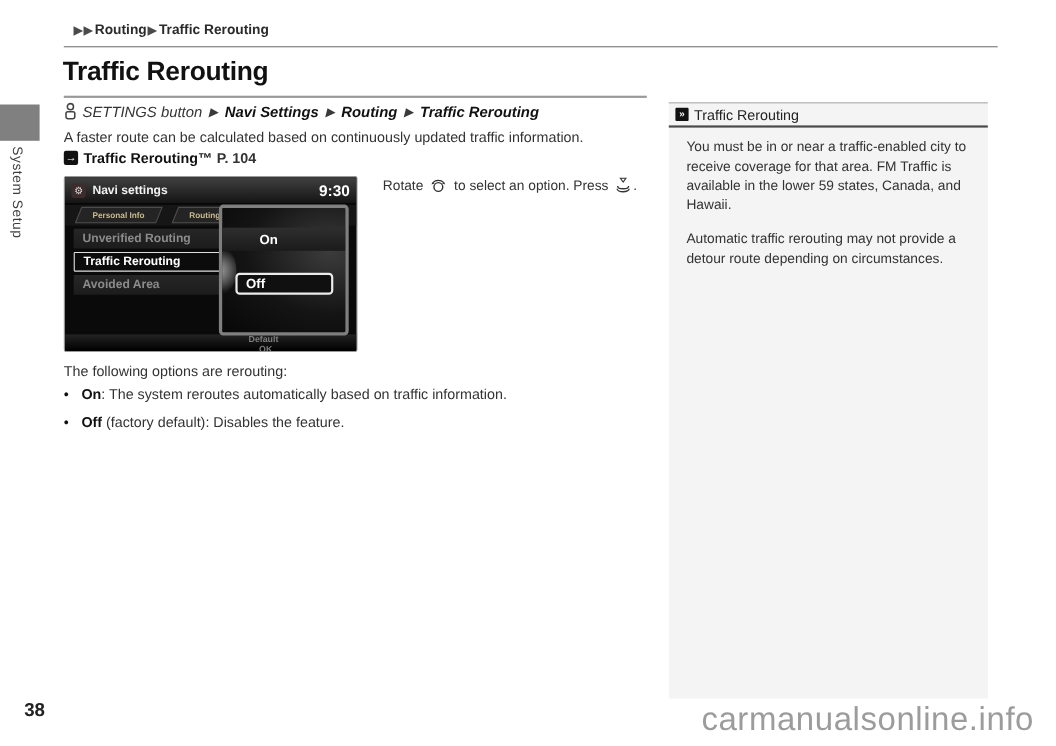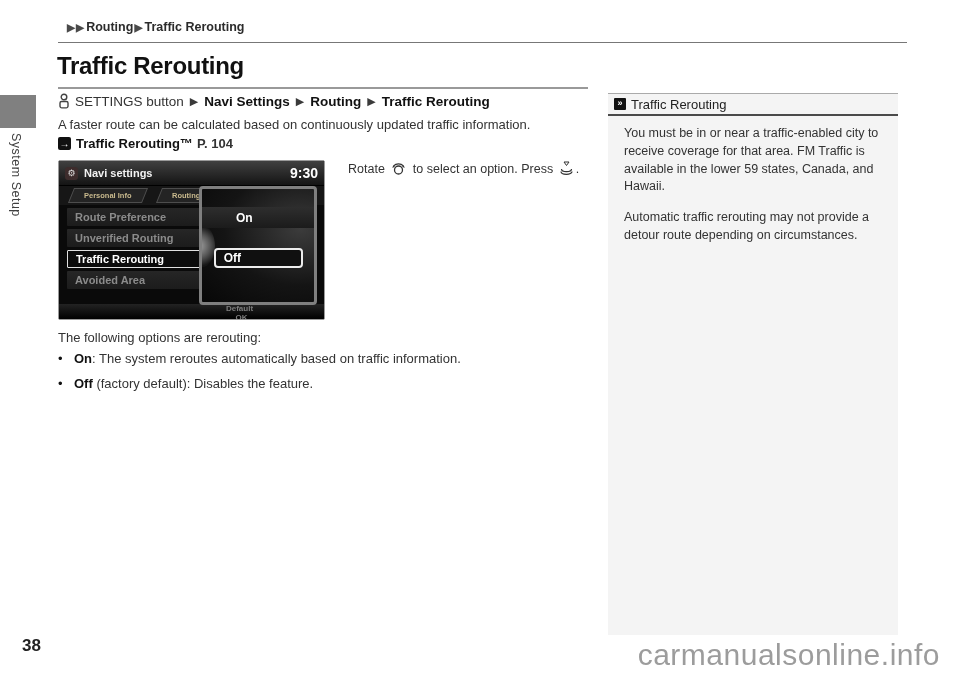--- a/index.html
+++ b/index.html
@@ -15,21 +15,21 @@
     font-size:12.5px;color:#3f3f3f;letter-spacing:.5px;
   }
   
   .breadcrumb{position:absolute;left:42px;top:20px;font-size:12.5px;font-weight:600;color:#2b2b2b;padding-left:24px;}
   .breadcrumb .arr{color:#4a4a4a;font-size:10.5px;letter-spacing:1px;margin:0 1px;}
   .rule-top{position:absolute;left:58px;top:42px;width:849px;height:1px;background:#777;}
   
   .page-title{position:absolute;left:57px;top:52px;font-size:24px;font-weight:bold;color:#111;letter-spacing:-.3px;}
   .rule-title{position:absolute;left:58px;top:87px;width:530px;height:2px;background:#999;}
   
-  .path-line{position:absolute;left:58px;top:93px;font-size:13.5px;color:#333;display:flex;align-items:center;}
+  .path-line{position:absolute;left:58px;top:93px;font-size:13.5px;color:#333;display:flex;align-items:center;font-style:italic;}
   .path-line .knob-ic{margin-right:5px;display:inline-flex;}
   .path-line .arr{color:#3a3a3a;font-size:11px;margin:0 6px;}
   .path-line b{color:#111;}
   
   .intro{position:absolute;left:58px;top:117px;font-size:13px;color:#333;width:540px;}
   .reference{position:absolute;left:58px;top:136px;font-size:13px;color:#111;display:flex;align-items:center;}
   .ref-ic{display:inline-flex;align-items:center;justify-content:center;width:13px;height:13px;background:#111;
     border-radius:2px;color:#fff;font-size:10px;font-weight:bold;margin-right:5px;line-height:1;}
   .reference b{margin-right:4px;}
   .reference .pg{font-weight:bold;color:#333;}
@@ -137,21 +137,20 @@
     </div>
     <div class="tab-row">
       <div class="tab">
           <span>Personal Info</span>
         </div>
       <div class="tab">
           <span>Routing</span>
         </div>
     </div>
     <div class="menu">
-      <div class="menu-item">Route Preference</div>
       <div class="menu-item">Unverified Routing</div>
       <div class="menu-item sel">Traffic Rerouting</div>
       <div class="menu-item">Avoided Area</div>
     </div>
     <div class="shot-footer">
       <span class="f1">Default</span>
       <span class="f2">OK</span>
     </div>
     <div class="popup">
       <div class="popup-knob"></div>

